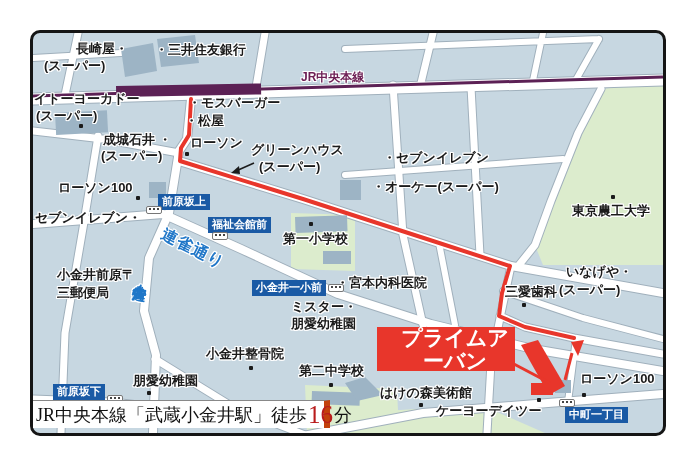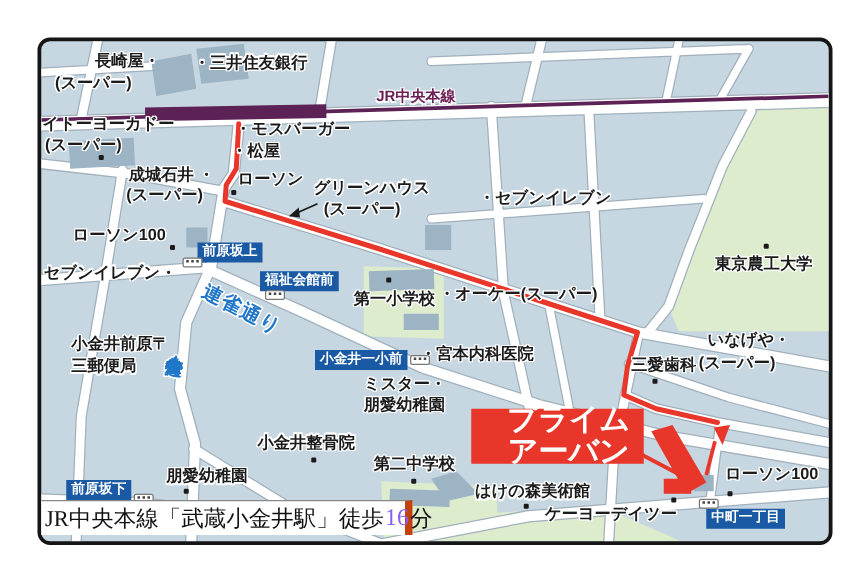--- a/index.html
+++ b/index.html
@@ -21,27 +21,27 @@
                    0 1px 0 #fff,0 -1px 0 #fff,1px 0 0 #fff,-1px 0 0 #fff;}
   .jr-line{position:absolute;left:301px;top:69px;font-size:12px;font-weight:bold;color:#6e2055;white-space:nowrap;
        text-shadow:1px 1px 0 #fff,-1px -1px 0 #fff,1px -1px 0 #fff,-1px 1px 0 #fff;}
   .badge{position:absolute;background:#1a5aa5;color:#ffffff;font-size:11px;font-weight:bold;
        padding:1px 4px 2px 4px;line-height:1.15;white-space:nowrap;text-align:right;}
   .bus{position:absolute;width:14px;height:6px;background:#ffffff;border:1px solid #777;border-radius:2px;}
   .bus .dots{width:2px;height:2px;background:#444;margin:1px 0 0 2px;box-shadow:4px 0 0 #444,8px 0 0 #444;}
   .dot{position:absolute;width:4px;height:4px;background:#1b1b1b;border-radius:1px;}
   .dest-box{position:absolute;left:377px;top:327px;width:138px;height:44px;background:#e8362b;
        color:#fff;font-weight:bold;text-align:center;display:flex;flex-direction:column;justify-content:center;}
-  .dest-box .l1{font-size:24px;line-height:1.1;padding-left:18px;}
+  .dest-box .l1{font-size:21px;line-height:1.1;padding-left:18px;}
   .dest-box .l2{font-size:19px;line-height:1.1;}
   .caption{position:absolute;left:33px;top:400px;width:288px;height:27px;background:#ffffff;
        border-top:1px solid #888;border-right:6px solid #c2410c;
        font-family:"Liberation Serif","DejaVu Serif",serif;font-size:18px;color:#111;
        display:flex;align-items:center;padding-left:3px;white-space:nowrap;}
-  .caption .min{color:#8b5cf6;font-size:19px;padding:0 1px;}
+  .caption .min{color:#b91c1c;font-size:25px;padding:0 1px;}
 </style>
 </head>
 <body>
 
 <div class="canvas">
 
   <div class="map">
     <svg viewBox="30 30 630 400" width="630" height="400">
 
       <g fill="#dceccd" stroke="none">
@@ -109,21 +109,21 @@
         <div class="lbl" style="position: absolute; left: 34px; top: 92px;">イトーヨーカドー</div>
         <div class="lbl" style="position: absolute; left: 36px; top: 109px;">(スーパー)</div>
         <div class="lbl" style="position: absolute; left: 188px; top: 96px;">・モスバーガー</div>
         <div class="lbl" style="position: absolute; left: 185px; top: 114px;">・松屋</div>
         <div class="lbl" style="position: absolute; left: 103px; top: 133px;">成城石井 ・</div>
         <div class="lbl" style="position: absolute; left: 101px; top: 149px;">(スーパー)</div>
         <div class="lbl" style="position: absolute; left: 190px; top: 136px;">ローソン</div>
         <div class="lbl" style="position: absolute; left: 251px; top: 143px;">グリーンハウス</div>
         <div class="lbl" style="position: absolute; left: 259px; top: 160px;">(スーパー)</div>
         <div class="lbl" style="position: absolute; left: 383px; top: 151px;">・セブンイレブン</div>
-        <div class="lbl" style="position: absolute; left: 351px; top: 180px; margin-top: 48px;">・オーケー(スーパー)</div>
+        <div class="lbl" style="position: absolute; left: 372px; top: 180px;">・オーケー(スーパー)</div>
         <div class="lbl" style="position: absolute; left: 58px; top: 181px;">ローソン100</div>
         <div class="lbl" style="position: absolute; left: 35px; top: 211px;">セブンイレブン・</div>
         <div class="lbl" style="position: absolute; left: 283px; top: 232px;">第一小学校</div>
         <div class="lbl" style="position: absolute; left: 572px; top: 204px;">東京農工大学</div>
         <div class="lbl" style="position: absolute; left: 57px; top: 268px;">小金井前原〒</div>
         <div class="lbl" style="position: absolute; left: 57px; top: 286px;">三郵便局</div>
         <div class="lbl" style="position: absolute; left: 336px; top: 276px; text-align: right;">・宮本内科医院</div>
         <div class="lbl" style="position: absolute; left: 291px; top: 300px;">ミスター・</div>
         <div class="lbl" style="position: absolute; left: 291px; top: 317px;">朋愛幼稚園</div>
         <div class="lbl" style="position: absolute; left: 566px; top: 265px;">いなげや・</div>

